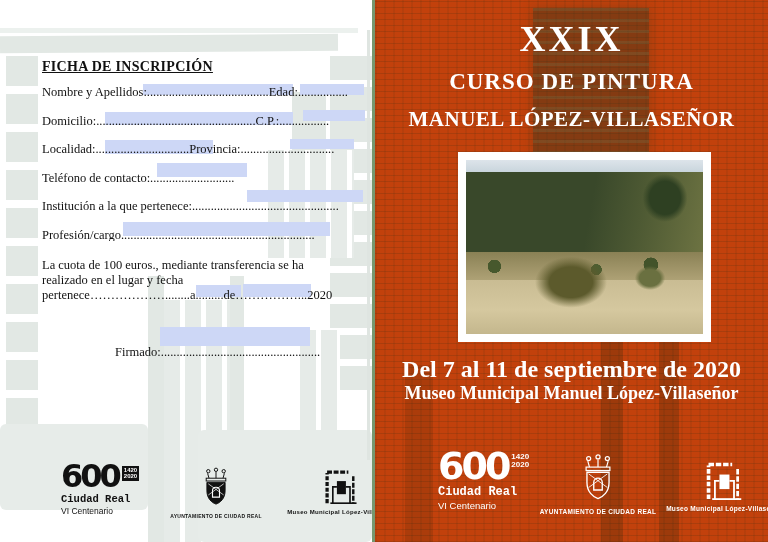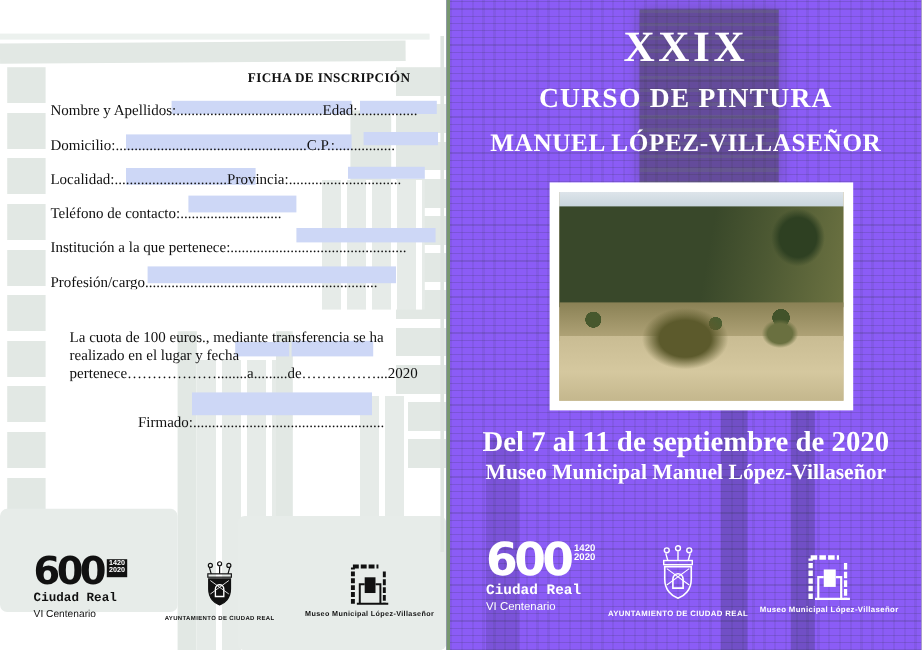--- a/index.html
+++ b/index.html
@@ -5,30 +5,30 @@
   html,body{margin:0;padding:0;background:#888;}
   .sheet{position:relative;width:768px;height:542px;overflow:hidden;background:#fff;
          font-family:"Liberation Serif", serif;}
   
   .page-left{position:absolute;left:0;top:0;width:372px;height:542px;background:#ffffff;color:#111;overflow:hidden;}
   .wm{position:absolute;background:#e2e8e4;z-index:0;}
   .wm.blocks-v{background:repeating-linear-gradient(180deg,#e2e8e4 0 30px,#ffffff 30px 38px);}
   .wm.blocks-v2{background:repeating-linear-gradient(180deg,#e2e8e4 0 24px,#ffffff 24px 31px);}
   .wm.slits{background:repeating-linear-gradient(90deg,#e6ebe8 0 16px,#ffffff 16px 21px);}
   .hl{position:absolute;background:#cdd7f6;z-index:1;}
-  .form-title{position:absolute;left:42px;top:59px;width:300px;margin:0;text-align:right;
-              font-size:11px;font-weight:bold;letter-spacing:.3px;z-index:2;}
+  .form-title{position:absolute;left:42px;top:59px;width:300px;margin:0;text-align:left;
+              font-size:14px;font-weight:bold;text-decoration:underline;letter-spacing:.3px;z-index:2;}
   .form-rows{position:absolute;left:42px;top:86px;width:312px;z-index:2;}
   .form-row{font-size:12.5px;line-height:12.5px;margin-bottom:16px;white-space:nowrap;overflow:hidden;}
-  .fee{position:absolute;left:42px;top:258px;width:312px;margin:16px;font-size:12.5px;line-height:14.8px;z-index:2;}
+  .fee{position:absolute;left:42px;top:258px;width:312px;margin:0;font-size:12.5px;line-height:14.8px;z-index:2;}
   .fee span{display:block;white-space:nowrap;overflow:hidden;}
   .signature-row{position:absolute;left:115px;top:345px;font-size:12.5px;z-index:2;white-space:nowrap;}
   .fold{position:absolute;left:367px;top:30px;width:3px;height:430px;background:#dfe5e1;z-index:0;}
   
-  .page-right{position:absolute;left:372px;top:0;width:396px;height:542px;background:#8b5cf6;color:#fff;overflow:hidden;
+  .page-right{position:absolute;left:372px;top:0;width:396px;height:542px;background:#c2410c;color:#fff;overflow:hidden;
               border-left:3px solid #77976f;box-sizing:border-box;}
   .speckle{position:absolute;inset:0;z-index:0;
      background:
        repeating-linear-gradient(0deg, rgba(20,40,20,.14) 0 1px, transparent 1px 6px),
        repeating-linear-gradient(90deg, rgba(20,40,20,.07) 0 2px, transparent 2px 9px);}
   .facade{position:absolute;z-index:0;}
   .door-top{left:158px;top:8px;width:116px;height:145px;background:rgba(48,52,28,.42);
      box-shadow:0 0 12px rgba(48,52,28,.3);
      background-image:repeating-linear-gradient(180deg, rgba(110,140,100,.18) 0 3px, transparent 3px 11px);}
   .band{background:rgba(12,28,12,.2);}
@@ -54,21 +54,21 @@
      background:radial-gradient(ellipse 48px 34px at 50% 58%, #5c5a2c 0 45%, rgba(92,90,44,0) 75%);}
   .ph-tree{position:absolute;right:4%;top:6%;width:58px;height:62px;
      background:radial-gradient(ellipse 28px 30px at 50% 45%, #2e4022 0 55%, rgba(46,64,34,0) 80%);}
   .ph-bush{position:absolute;right:14%;top:58%;width:40px;height:34px;
      background:radial-gradient(ellipse 19px 15px at 50% 50%, #6a7040 0 55%, rgba(106,112,64,0) 80%);}
   .dates{position:absolute;left:0;top:356px;width:100%;margin:0;text-align:center;
          font-size:24px;font-weight:bold;z-index:2;}
   .venue{position:absolute;left:0;top:383px;width:100%;margin:0;text-align:center;
          font-size:18px;font-weight:bold;z-index:2;}
   
-  .logo{position:absolute;z-index:3;font-family:"Liberation Sans", sans-serif;}
+  .logo{position:absolute;z-index:3;font-family:"Liberation Sans", sans-serif;margin-left:33px;}
   .l600-top{display:flex;align-items:flex-start;}
   .l600-num{font-family:"DejaVu Sans", sans-serif;font-weight:800;letter-spacing:-3px;line-height:.85;}
   .l600-badge{display:inline-flex;flex-direction:column;font-weight:bold;line-height:1.05;margin-left:3px;margin-top:3px;}
   .l600-title{font-weight:bold;margin-top:3px;font-family:Liberation Mono, monospace;}
   .l600-sub{margin-top:1px;}
   .logo-label{font-weight:bold;letter-spacing:.3px;margin-top:3px;text-align:center;}
   .logos-dark{color:#111;}
   .logos-dark .l600-badge{background:#111;color:#fff;padding:1px 2px;font-size:6px;}
   .logos-light .l600-badge{color:#fff;font-size:8px;}
   

